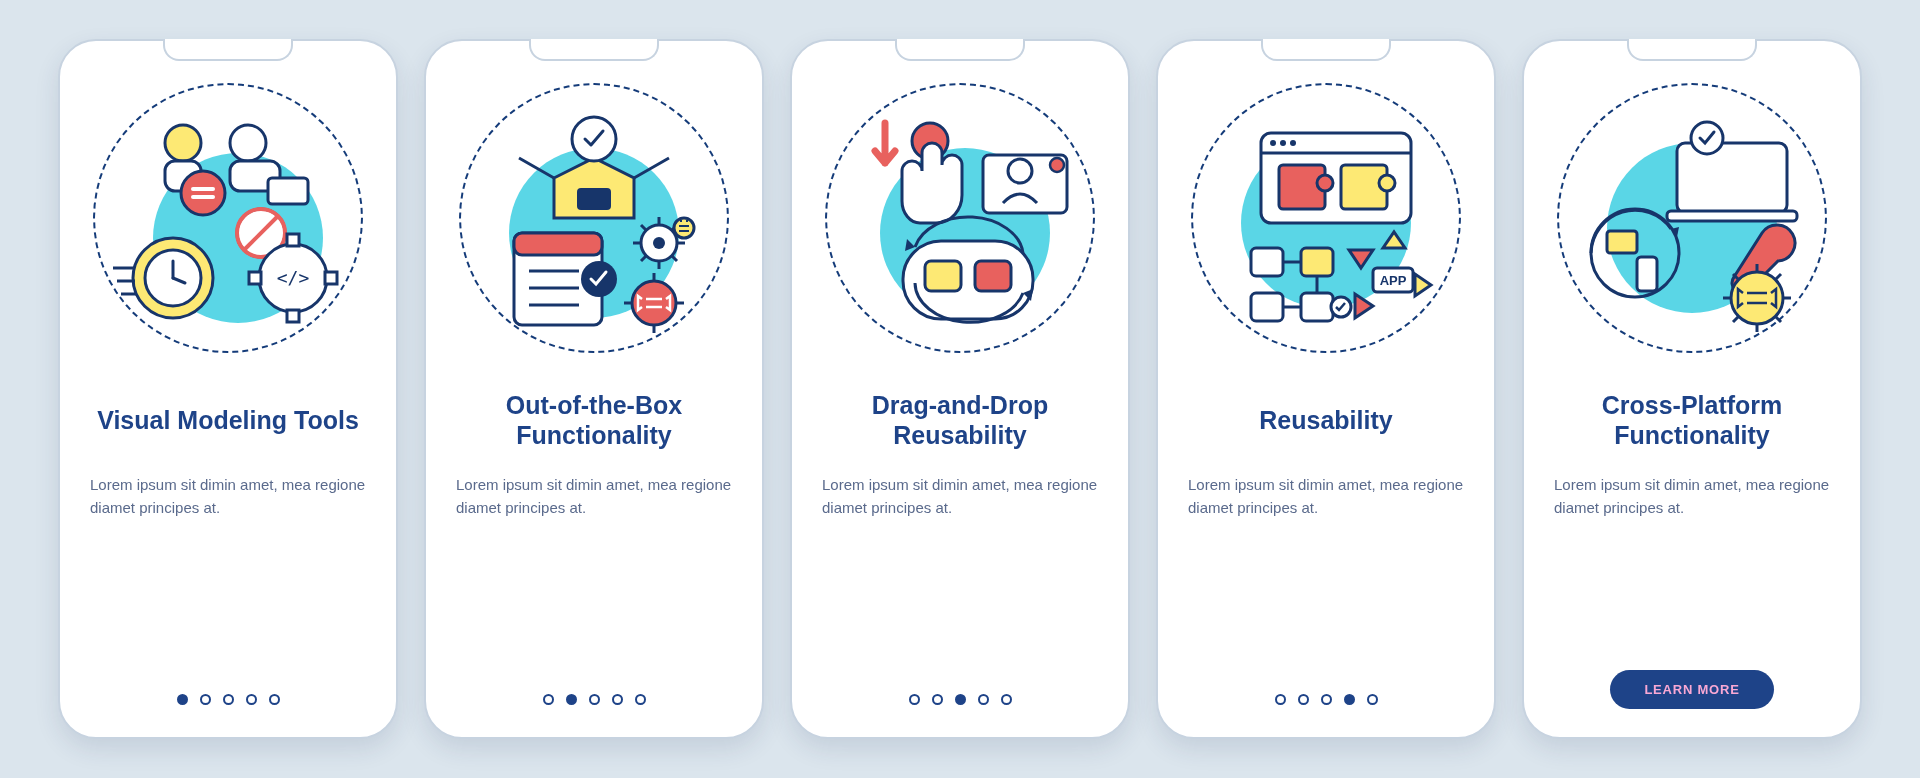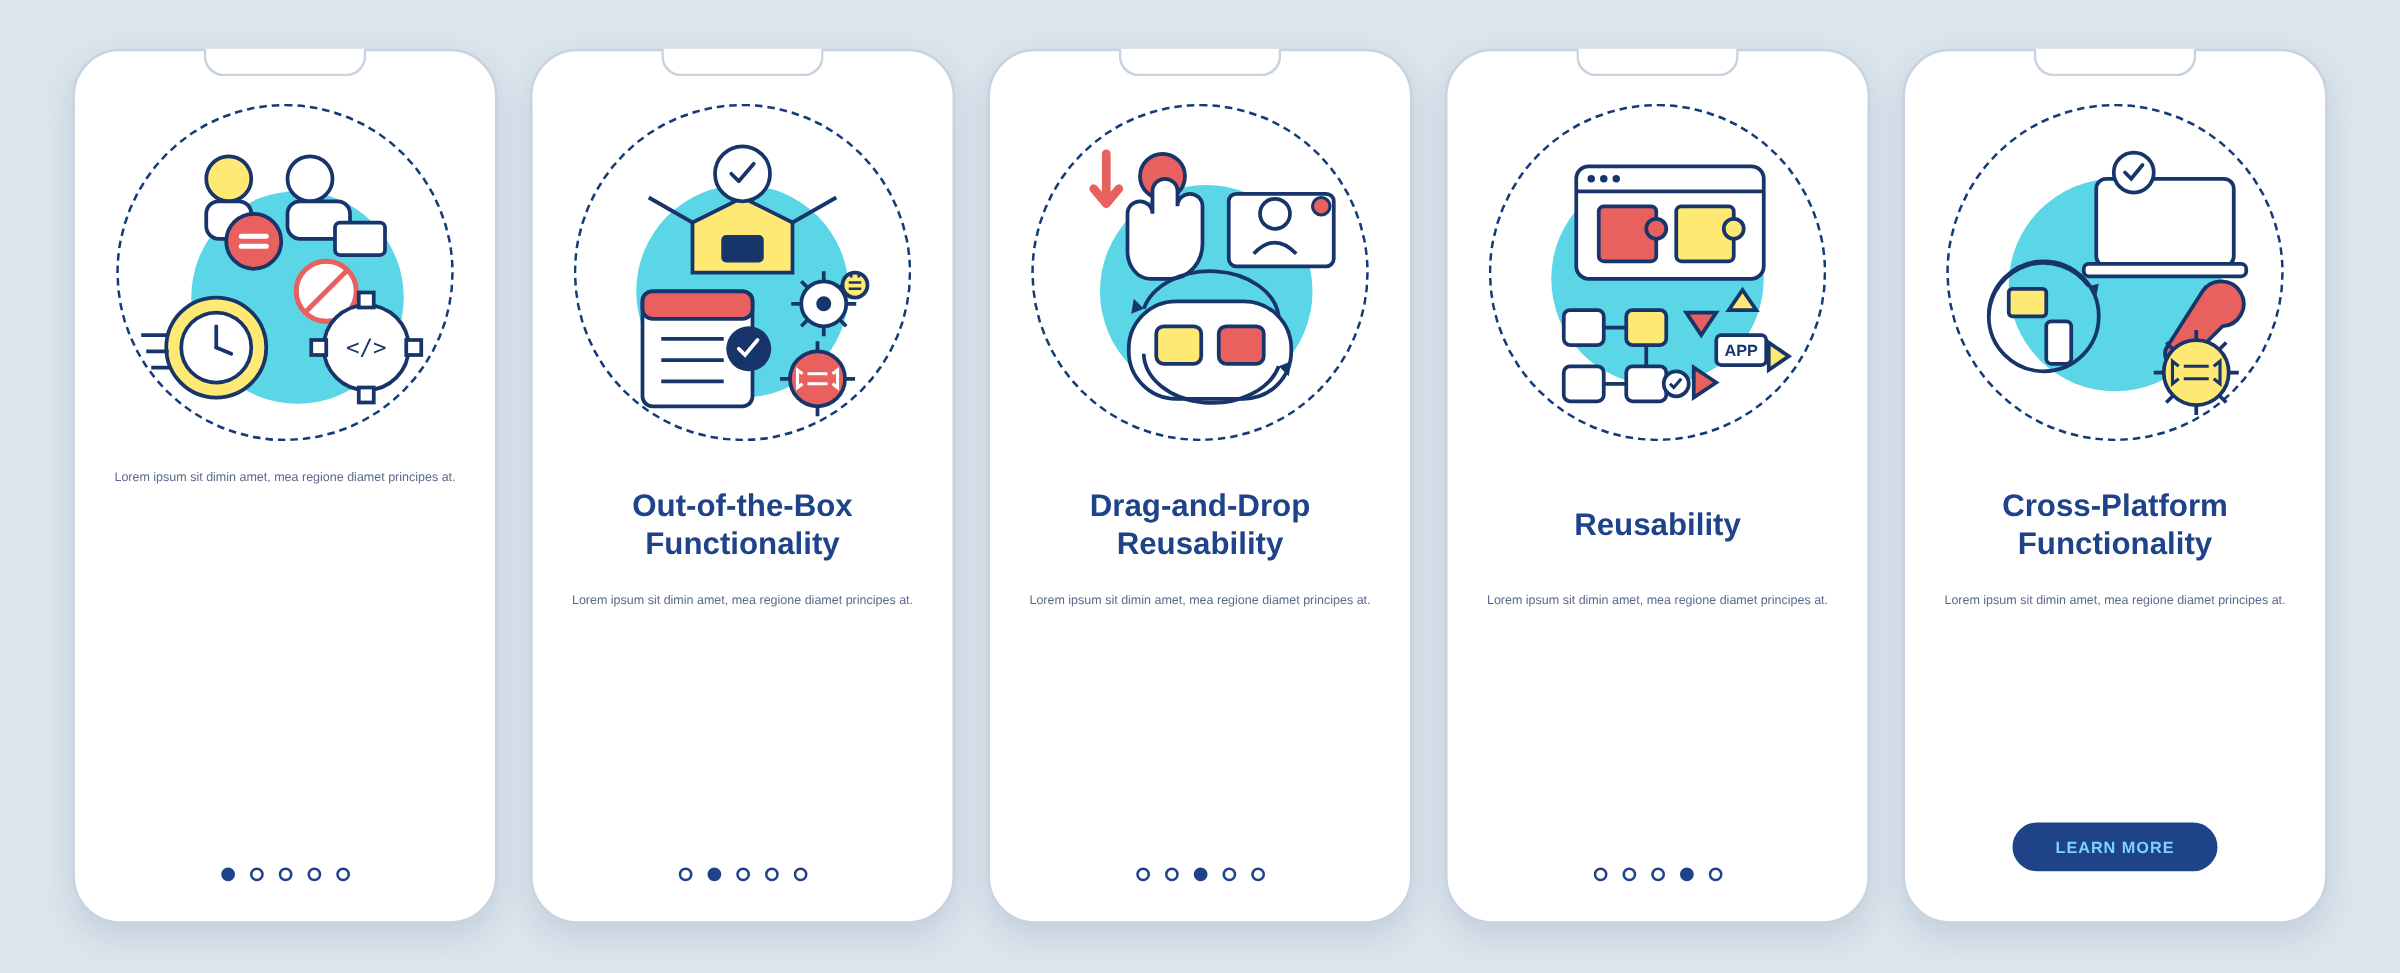--- a/index.html
+++ b/index.html
@@ -70,38 +70,38 @@
     font-weight:700;
     font-size:25px;
     line-height:1.2;
     text-align:center;
     margin-top:36px;
     min-height:62px;
     display:flex;align-items:center;justify-content:center;
   }
   .desc{
     color:var(--body);
-    font-size:10px;
+    font-size:15px;
     line-height:1.55;
-    text-align:right;
+    text-align:left;
     margin-top:22px;
     padding:0 6px;
   }
   .spacer{flex:1;}
   .dots{display:flex;gap:12px;margin-bottom:4px;}
   .dot{
     width:11px;height:11px;border-radius:50%;
     border:2px solid var(--navy);
     background:transparent;
   }
   .dot.active{background:var(--navy);}
   .cta{
-    margin-bottom:12px;
+    margin-bottom:0;
     background:var(--navy);
-    color:#7dd3fc;
+    color:#f9a8d4;
     font-weight:700;
     font-size:13px;
     letter-spacing:.06em;
     padding:12px 34px;
     border-radius:999px;
     border:none;
     cursor:pointer;
     text-align:right;
   }
 </style>
@@ -144,20 +144,21 @@
           <g stroke="#17356a" stroke-width="3">
             <rect x="-6" y="-44" width="12" height="12" fill="#fff"></rect>
             <rect x="-6" y="32" width="12" height="12" fill="#fff"></rect>
             <rect x="-44" y="-6" width="12" height="12" fill="#fff"></rect>
             <rect x="32" y="-6" width="12" height="12" fill="#fff"></rect>
           </g>
           <text x="0" y="6" text-anchor="middle" font-size="18" fill="#17356a" font-family="monospace">&lt;/&gt;</text>
         </g>
       </svg>
     </div>
+    <div class="title">Visual Modeling Tools</div>
     <div class="desc">Lorem ipsum sit dimin amet, mea regione diamet principes at.</div>
     <div class="spacer"></div>
     <div class="dots">
         <span class="dot active"></span>
         <span class="dot"></span>
         <span class="dot"></span>
         <span class="dot"></span>
         <span class="dot"></span>
       </div>
   </div>

